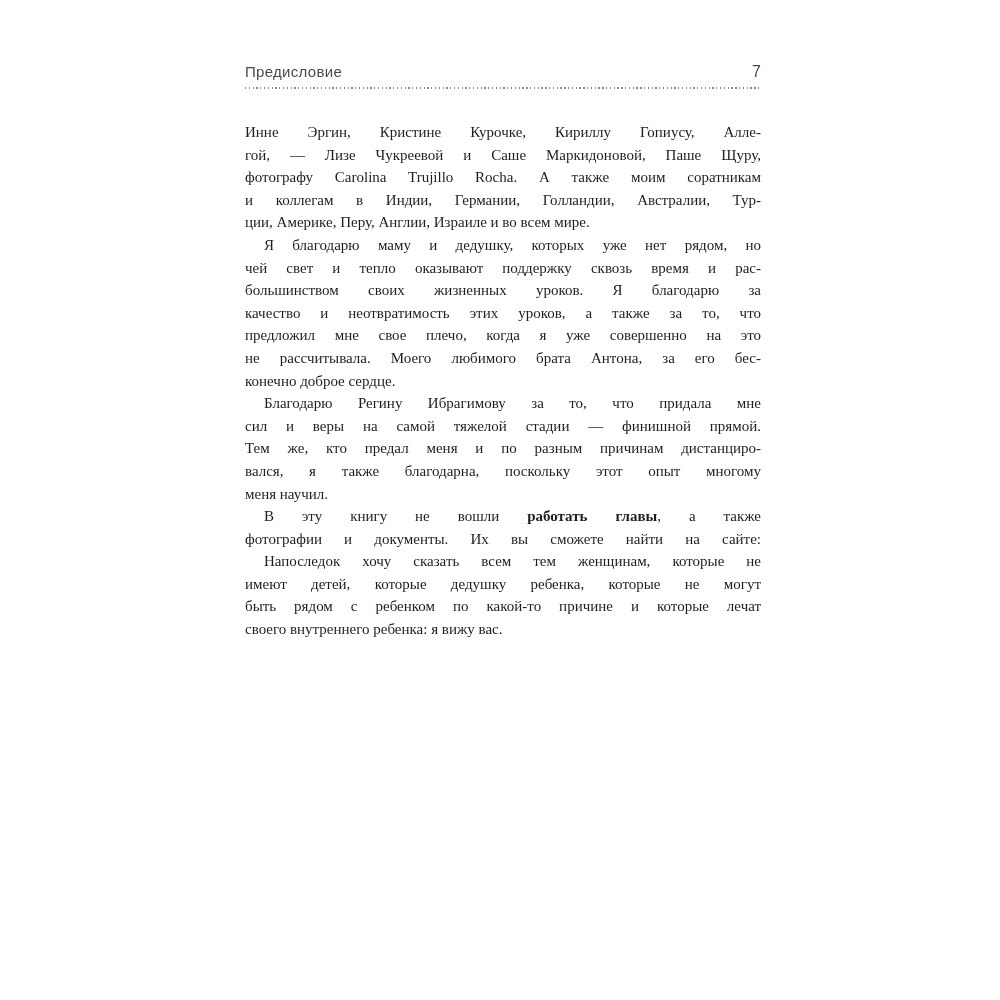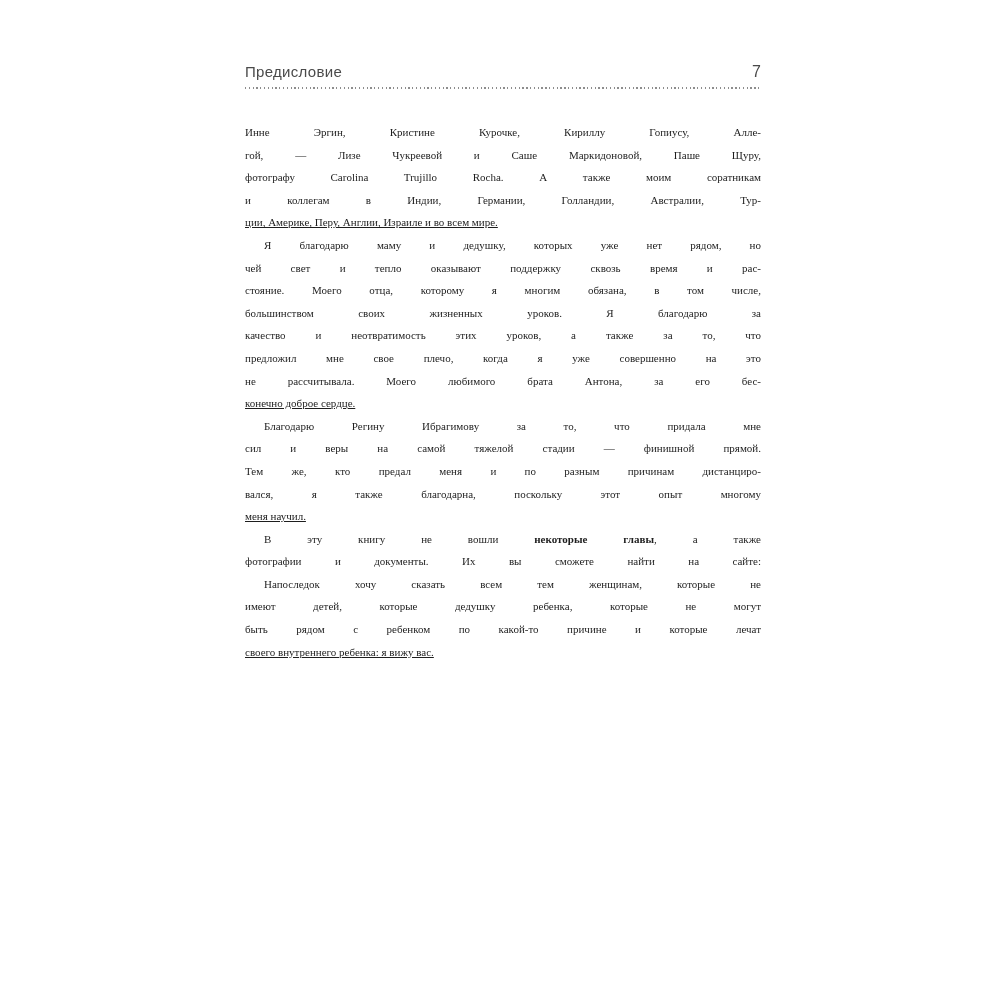--- a/index.html
+++ b/index.html
@@ -40,36 +40,35 @@
       to right,
       var(--rule, #8d8d8d) 0px,
       var(--rule, #8d8d8d) 1.3px,
       transparent 1.3px,
       transparent 3.8px
     );
   }
   .body-text {
     margin-top: 32px;
     font-family: "Liberation Serif", "DejaVu Serif", serif;
-    font-size: 11px;
+    font-size: 15px;
     line-height: 22.6px;
     color: var(--body-text, #1e1e1e);
   }
   .para {
     margin: 0;
   }
   .line {
     text-align: justify;
     text-align-last: justify;
     white-space: normal;
   }
   .line.last {
     text-align: left;
     text-align-last: left;
-    text-decoration: underline;
   }
   .line.indent {
     text-indent: 19px;
   }
   .line b {
     font-weight: bold;
   }
 </style>
 </head>
 <body>
@@ -85,36 +84,35 @@
         <div class="para">
           <div class="line">Инне Эргин, Кристине Курочке, Кириллу Гопиусу, Алле-</div>
           <div class="line">гой, — Лизе Чукреевой и Саше Маркидоновой, Паше Щуру,</div>
           <div class="line">фотографу Carolina Trujillo Rocha. А также моим соратникам</div>
           <div class="line">и коллегам в Индии, Германии, Голландии, Австралии, Тур-</div>
           <div class="line last">ции, Америке, Перу, Англии, Израиле и во всем мире.</div>
         </div>
         <div class="para">
           <div class="line indent">Я благодарю маму и дедушку, которых уже нет рядом, но</div>
           <div class="line">чей свет и тепло оказывают поддержку сквозь время и рас-</div>
-          <div class="line">стояние. Моего отца, которому я многим обязана, в том числе,</div>
           <div class="line">большинством своих жизненных уроков. Я благодарю за</div>
           <div class="line">качество и неотвратимость этих уроков, а также за то, что</div>
           <div class="line">предложил мне свое плечо, когда я уже совершенно на это</div>
           <div class="line">не рассчитывала. Моего любимого брата Антона, за его бес-</div>
           <div class="line last">конечно доброе сердце.</div>
         </div>
         <div class="para">
           <div class="line indent">Благодарю Регину Ибрагимову за то, что придала мне</div>
           <div class="line">сил и веры на самой тяжелой стадии — финишной прямой.</div>
           <div class="line">Тем же, кто предал меня и по разным причинам дистанциро-</div>
           <div class="line">вался, я также благодарна, поскольку этот опыт многому</div>
           <div class="line last">меня научил.</div>
         </div>
         <div class="para">
-          <div class="line indent">В эту книгу не вошли <b>некоторые главы</b>, а также</div>
+          <div class="line indent">В эту книгу не вошли <b>работать главы</b>, а также</div>
           <div class="line">фотографии и документы. Их вы сможете найти на сайте:</div>
         </div>
         <div class="para">
           <div class="line indent">Напоследок хочу сказать всем тем женщинам, которые не</div>
           <div class="line">имеют детей, которые дедушку ребенка, которые не могут</div>
           <div class="line">быть рядом с ребенком по какой-то причине и которые лечат</div>
           <div class="line last">своего внутреннего ребенка: я вижу вас.</div>
         </div>
       </div>
   </div>

